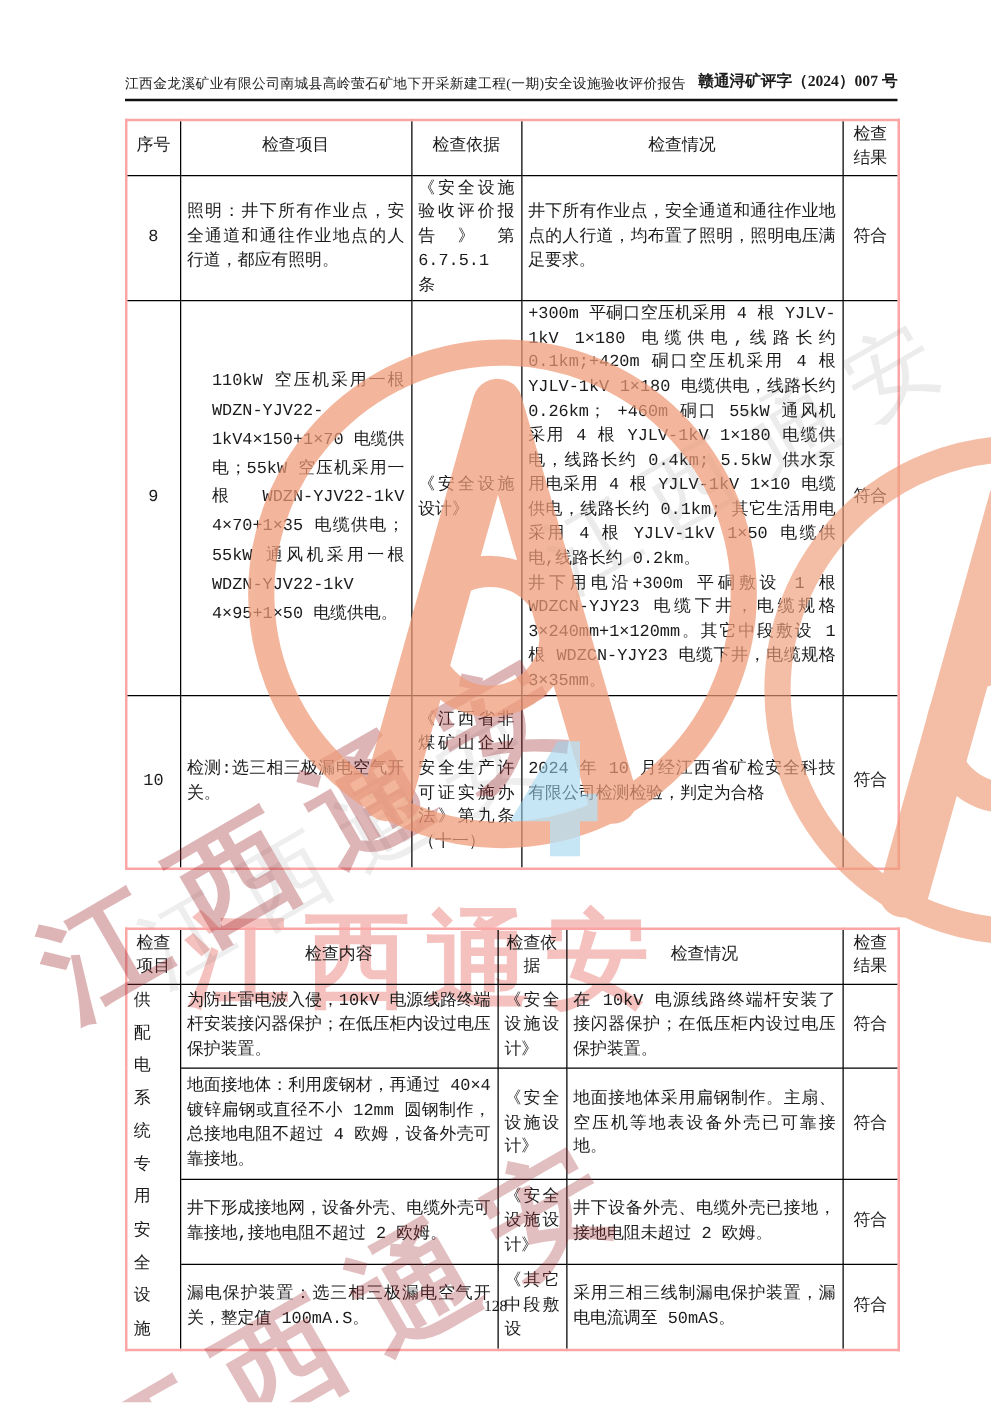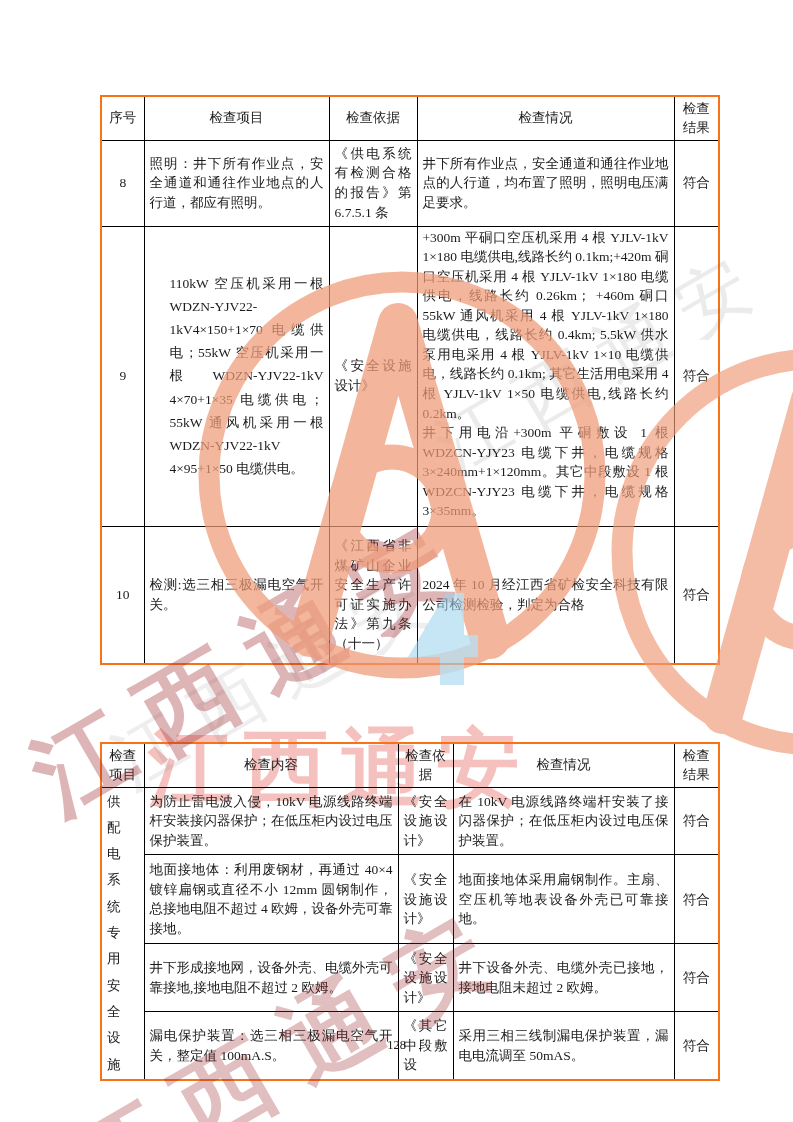--- a/index.html
+++ b/index.html
@@ -16,21 +16,21 @@
   
   .header {
     position:absolute; left:100px; top:57px; width:618px;
     display:flex; justify-content:space-between; align-items:flex-end;
     border-bottom:2px solid #111; padding-bottom:5px;
   }
   .header-left  { font-size:11px; letter-spacing:0.3px; white-space:nowrap; }
   .header-right { font-size:12.5px; font-weight:bold; white-space:nowrap; }
 
   
-  table { border-collapse:collapse; table-layout:fixed; position:absolute; border:2px solid #f97316; background:transparent; }
+  table { border-collapse:collapse; table-layout:fixed; position:absolute; border:2px solid #fca5a5; background:transparent;font-family:Liberation Mono, monospace; }
   td, th {
     border:1px solid #000; font-weight:normal; font-size:13.5px;
     line-height:1.45; padding:1px 5px; overflow:hidden; vertical-align:middle;
     word-break:break-word;
   }
   #table1 { left:100px; top:95px; width:618px; }
   #table2 { left:100px; top:742px; width:618px; }
   th { text-align:center; }
   .c { text-align:center; }
   .t { vertical-align:top; }
@@ -55,41 +55,45 @@
     font-family:"Liberation Serif","DejaVu Serif",serif;
   }
 </style>
 </head>
 <body>
 
 <div class="wm-under wm-pale">江西通安</div>
 
 <div class="content">
 
+  <div class="header">
+    <span class="header-left">江西金龙溪矿业有限公司南城县高岭萤石矿地下开采新建工程(一期)安全设施验收评价报告</span>
+    <span class="header-right">赣通浔矿评字（2024）007 号</span>
+  </div>
 
   <table id="table1">
     <colgroup>
       <col style="width:43px">
         <col style="width:185px">
         <col style="width:88px">
         <col style="width:257px">
         <col style="width:45px">
     </colgroup>
     <tbody>
         <tr style="height:44px">
       <th>序号</th>
       <th>检查项目</th>
       <th>检查依据</th>
       <th>检查情况</th>
       <th>检查结果</th>
     </tr>
     <tr style="height:86px">
       <td class="c">8</td>
       <td class="j">照明：井下所有作业点，安全通道和通往作业地点的人行道，都应有照明。</td>
-      <td class="basis">《供电系统有检测合格的报告》第 6.7.5.1 条</td>
+      <td class="basis">《安全设施验收评价报告》第 6.7.5.1 条</td>
       <td class="j">井下所有作业点，安全通道和通往作业地点的人行道，均布置了照明，照明电压满足要求。</td>
       <td class="c">符合</td>
     </tr>
     <tr style="height:300px">
       <td class="c">9</td>
       <td class="j tall">110kW 空压机采用一根 WDZN-YJV22-1kV4×150+1×70 电缆供电；55kW 空压机采用一根 WDZN-YJV22-1kV 4×70+1×35 电缆供电；55kW 通风机采用一根 WDZN-YJV22-1kV 4×95+1×50 电缆供电。</td>
       <td class="basis">《安全设施设计》</td>
       <td class="t j pre">+300m 平硐口空压机采用 4 根 YJLV-1kV 1×180 电缆供电,线路长约 0.1km;+420m 硐口空压机采用 4 根 YJLV-1kV 1×180 电缆供电，线路长约 0.26km； +460m 硐口 55kW 通风机采用 4 根 YJLV-1kV 1×180 电缆供电，线路长约 0.4km; 5.5kW 供水泵用电采用 4 根 YJLV-1kV 1×10 电缆供电，线路长约 0.1km; 其它生活用电采用 4 根 YJLV-1kV 1×50 电缆供电,线路长约 0.2km。
 井下用电沿+300m 平硐敷设 1 根 WDZCN-YJY23 电缆下井，电缆规格 3×240mm+1×120mm。其它中段敷设 1 根 WDZCN-YJY23 电缆下井，电缆规格 3×35mm。</td>
       <td class="c">符合</td>

